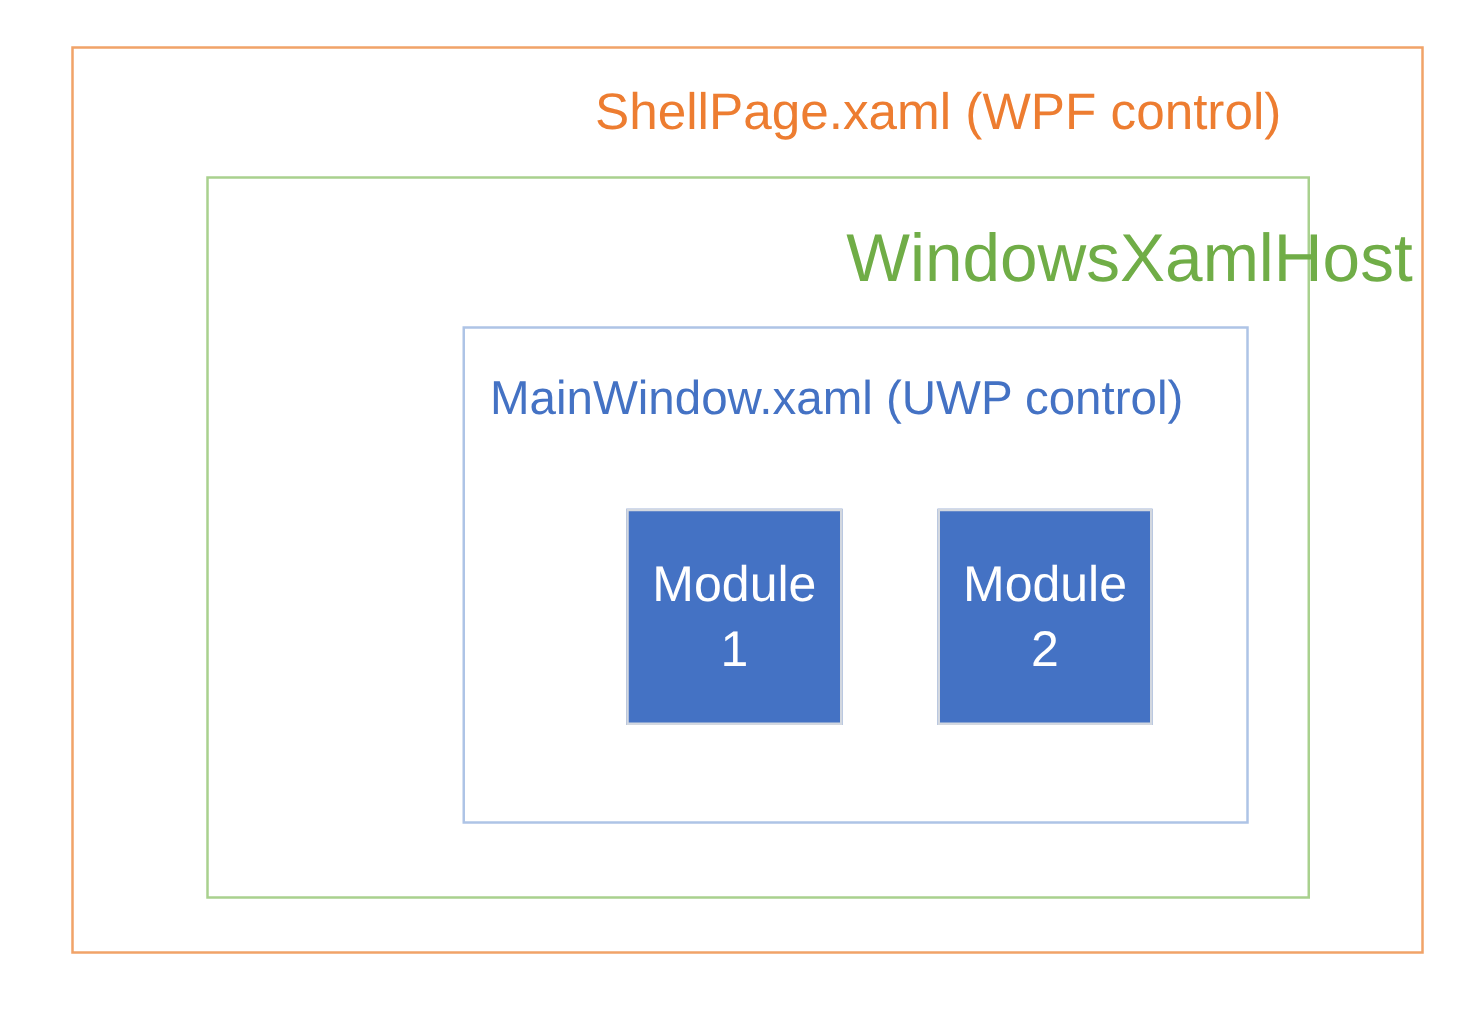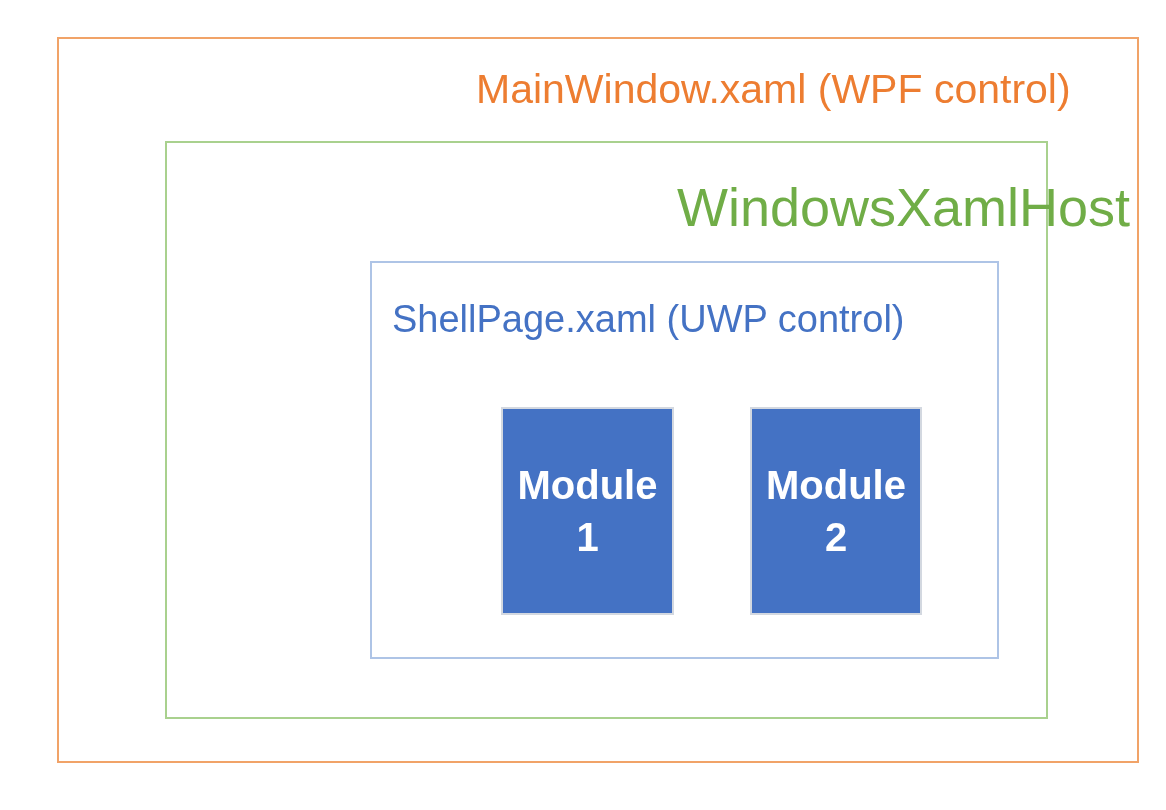--- a/index.html
+++ b/index.html
@@ -52,51 +52,50 @@
     border: 2px solid var(--shell-page-border);
   }
   .label-shellpage {
     left: 20px; top: 34px;
     font-size: 38px;
     color: var(--shell-page-text);
   }
   .module {
     position: absolute;
     top: 144px;
-    width: 173px; height: 208px;
+    width: 173px; height: 173px;
     background: var(--module-fill);
     border: 2px solid var(--module-border);
     color: var(--module-text);
     font-size: 40px;
     line-height: 52px;
     display: flex;
     flex-direction: column;
     justify-content: center;
     text-align: center;
-    font-weight: bold;
   }
   .module-1 { left: 129px; }
   .module-2 { left: 378px; width: 172px; }
 </style>
 </head>
 <body>
 
 <div class="canvas">
 
   <div class="box box-mainwindow">
 
-    <div class="label label-mainwindow">MainWindow.xaml (WPF control)</div>
+    <div class="label label-mainwindow">ShellPage.xaml (WPF control)</div>
 
     <div class="box box-xamlhost">
 
       <div class="label label-xamlhost">WindowsXamlHost</div>
 
       <div class="box box-shellpage">
 
-        <div class="label label-shellpage">ShellPage.xaml (UWP control)</div>
+        <div class="label label-shellpage">MainWindow.xaml (UWP control)</div>
 
         <div class="module module-1">
           <span>Module</span>
           <span>1</span>
         </div>
 
         <div class="module module-2">
           <span>Module</span>
           <span>2</span>
         </div>

